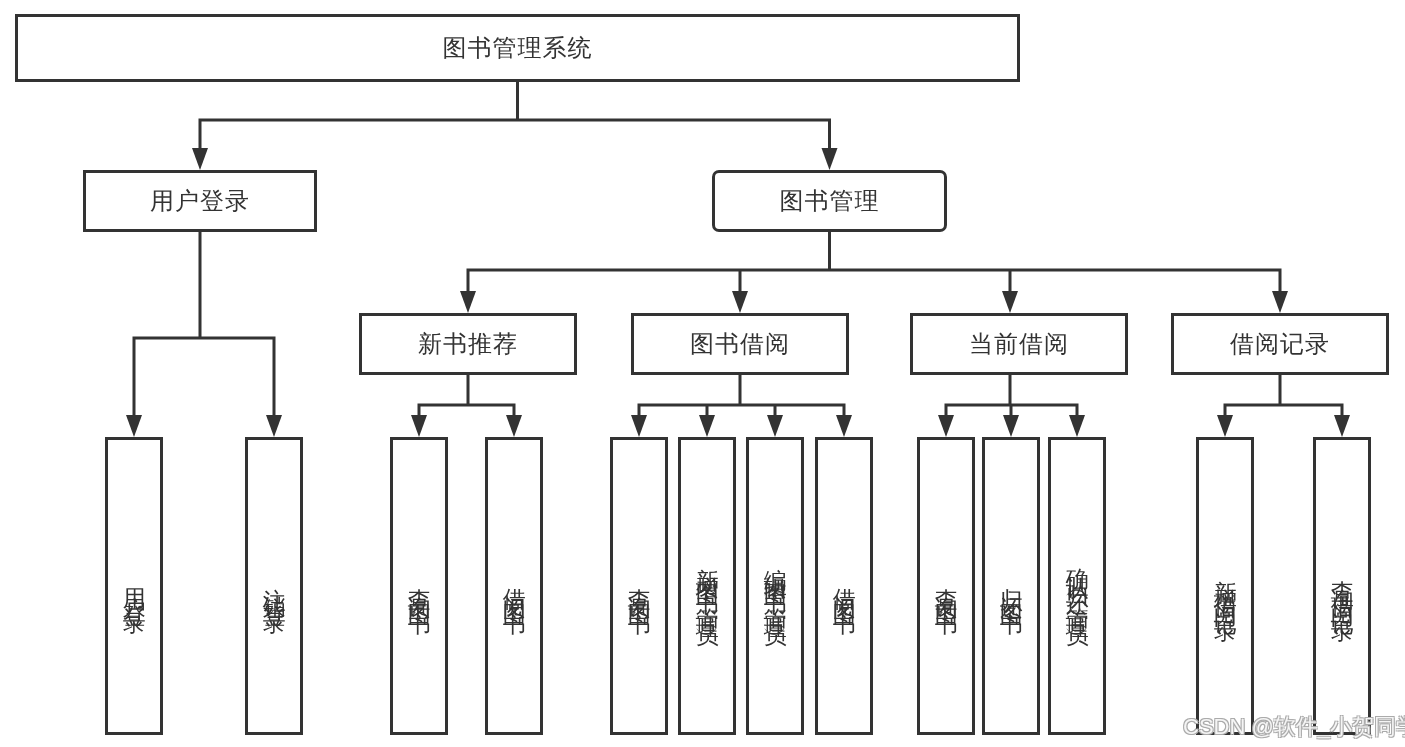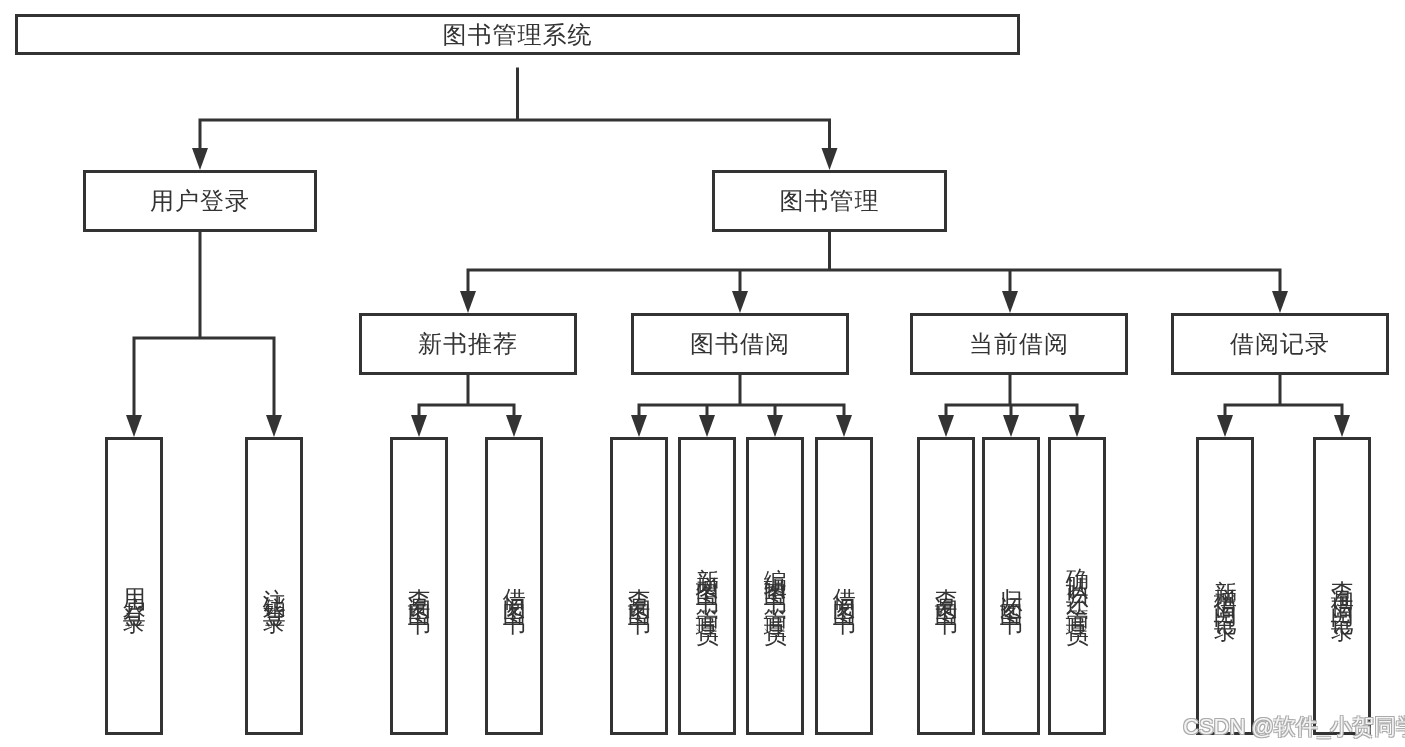--- a/index.html
+++ b/index.html
@@ -66,27 +66,27 @@
         <polygon points="1003,415 1019,415 1011,437" fill="#333333"></polygon>
         <polygon points="1069,415 1085,415 1077,437" fill="#333333"></polygon>
       </g>
       <g>
         <path d="M 1280 375 L 1280 405 M 1225 405 L 1342 405 M 1225 405 L 1225 417 M 1342 405 L 1342 417" stroke="#333333" stroke-width="3" stroke-linecap="square" fill="none"></path>
         <polygon points="1217,415 1233,415 1225,437" fill="#333333"></polygon>
         <polygon points="1334,415 1350,415 1342,437" fill="#333333"></polygon>
       </g>
     </svg>
 
-  <div class="node h" style="left: 15px; top: 14px; width: 1005px; height: 41px;">
+  <div class="node h" style="left: 15px; top: 14px; width: 1005px; height: 68px;">
       <span class="label">图书管理系统</span>
     </div>
     <div class="node h" style="left: 83px; top: 170px; width: 234px; height: 62px;">
       <span class="label">用户登录</span>
     </div>
-    <div class="node h" style="left: 712px; top: 170px; width: 235px; height: 62px;">
+    <div class="node h" style="left: 712px; top: 170px; width: 235px; height: 62px; border-radius: 7px;">
       <span class="label">图书管理</span>
     </div>
     <div class="node h" style="left: 359px; top: 313px; width: 218px; height: 62px;">
       <span class="label">新书推荐</span>
     </div>
     <div class="node h" style="left: 631px; top: 313px; width: 218px; height: 62px;">
       <span class="label">图书借阅</span>
     </div>
     <div class="node h" style="left: 910px; top: 313px; width: 218px; height: 62px;">
       <span class="label">当前借阅</span>

